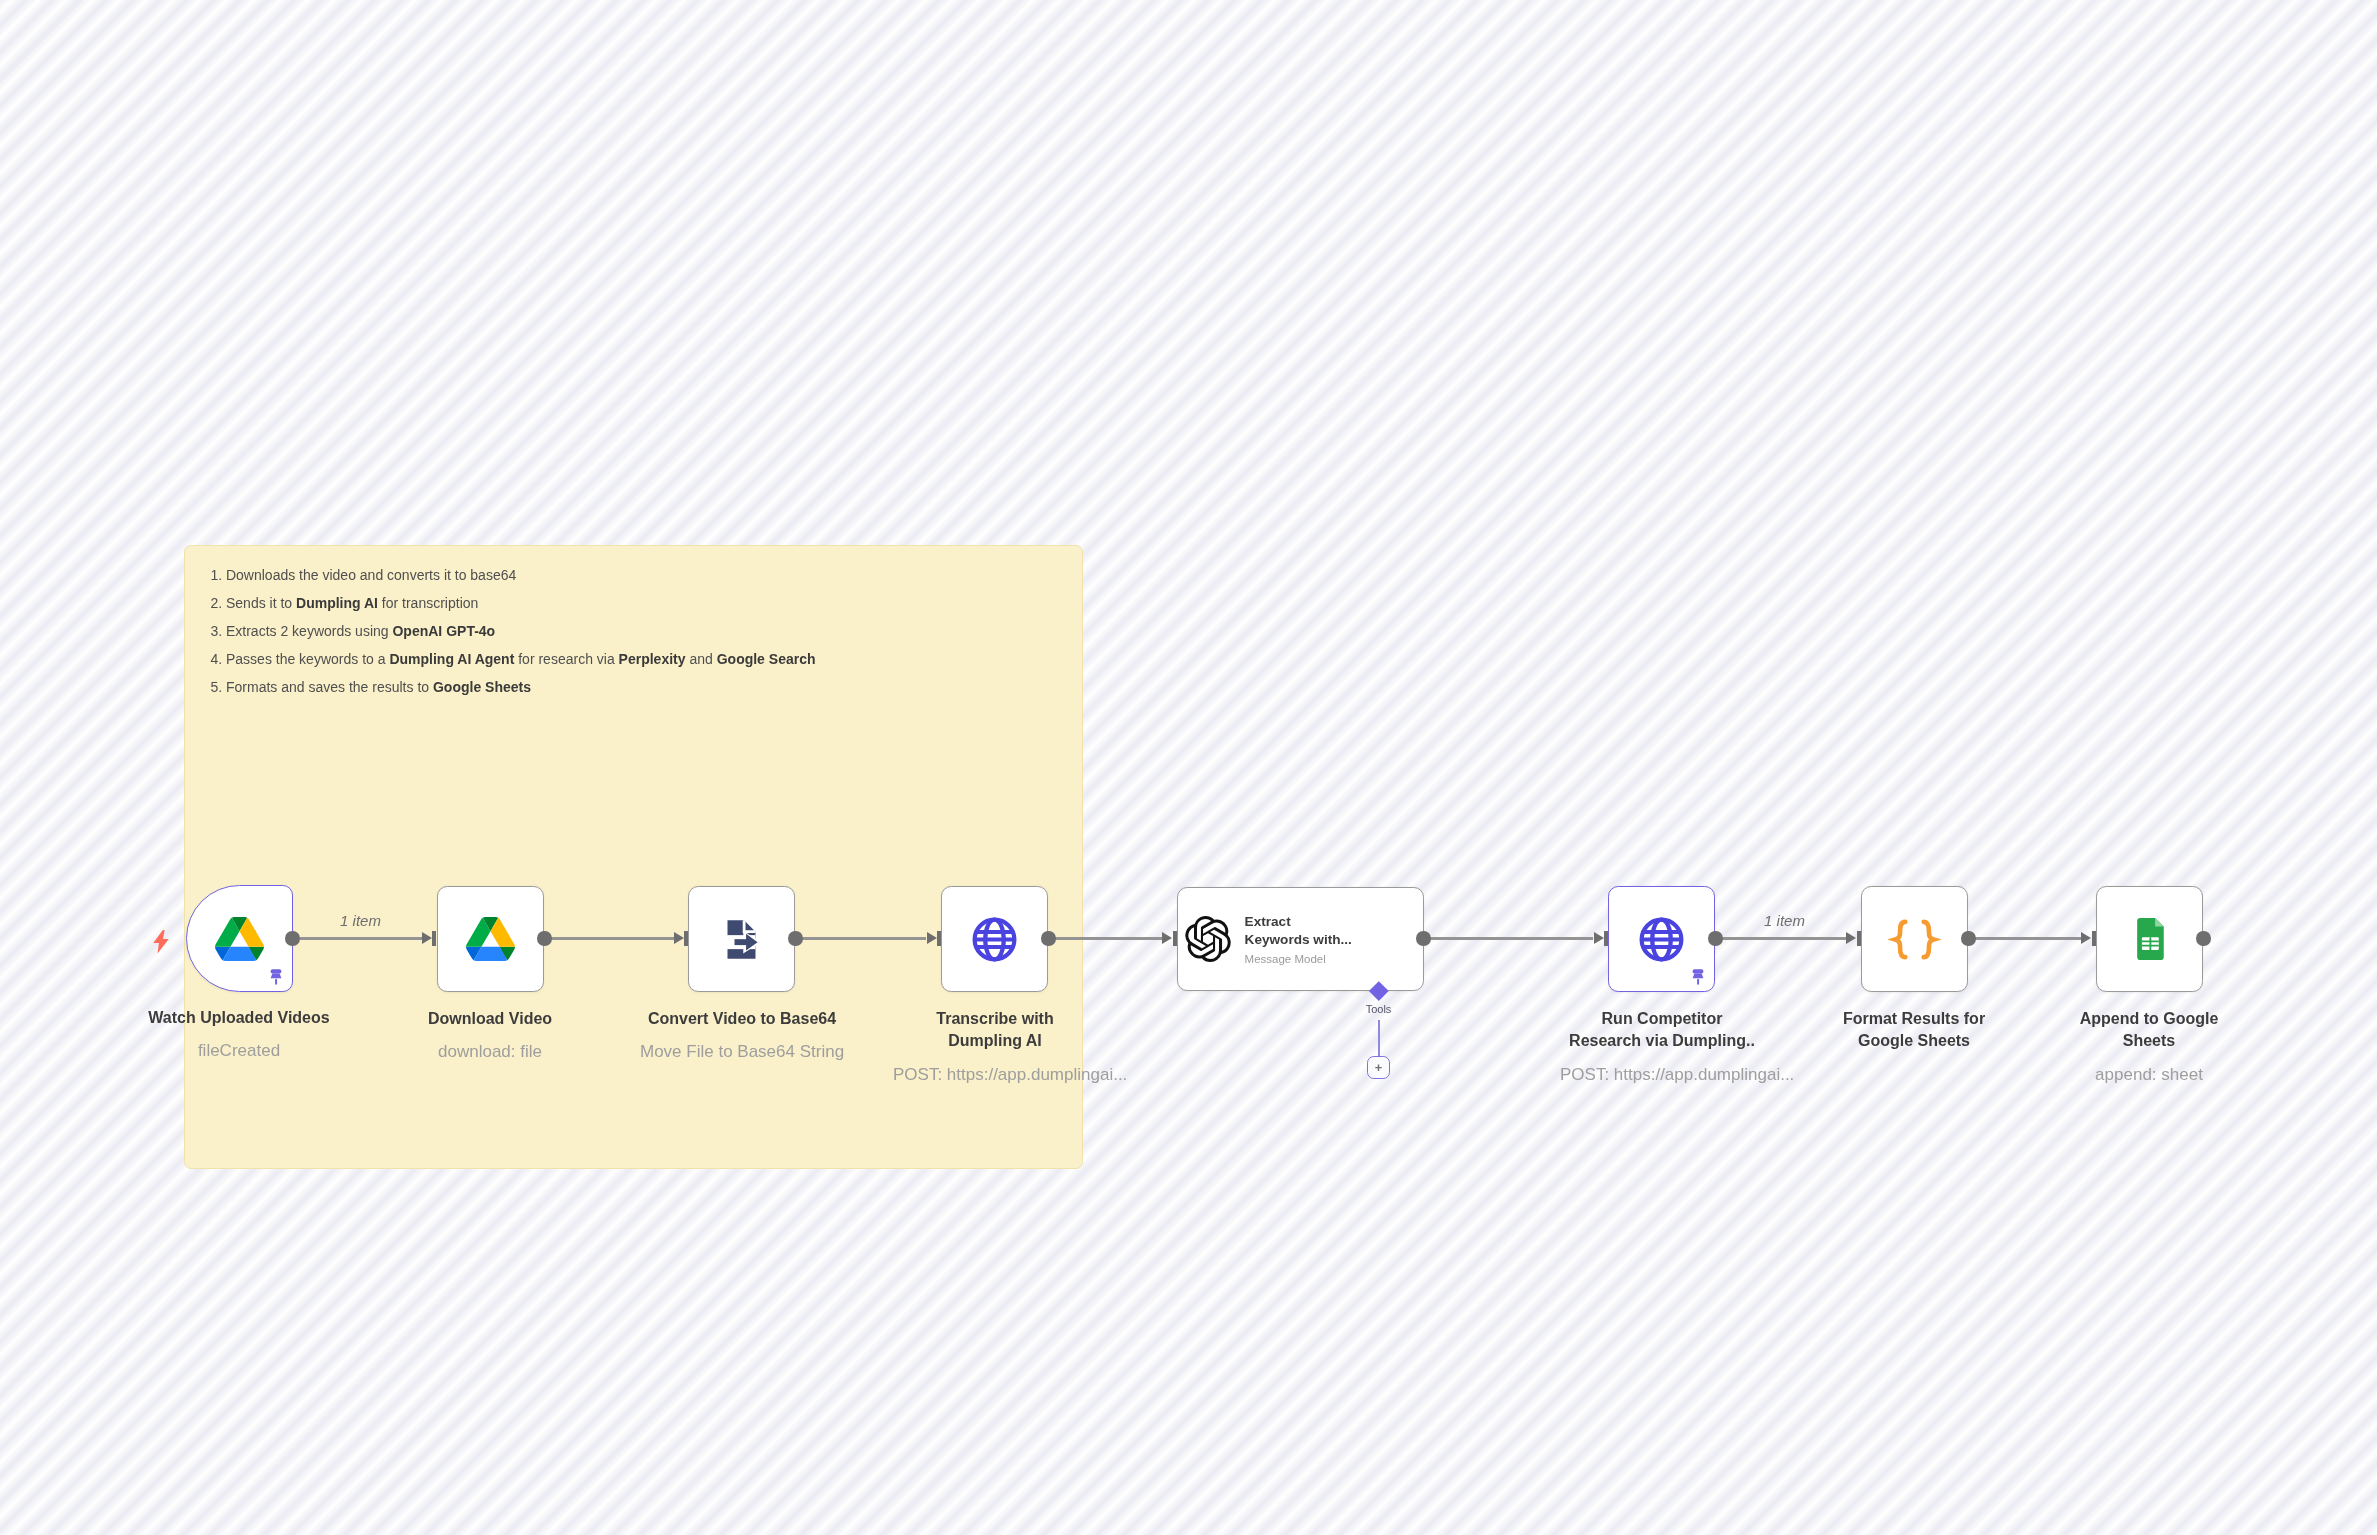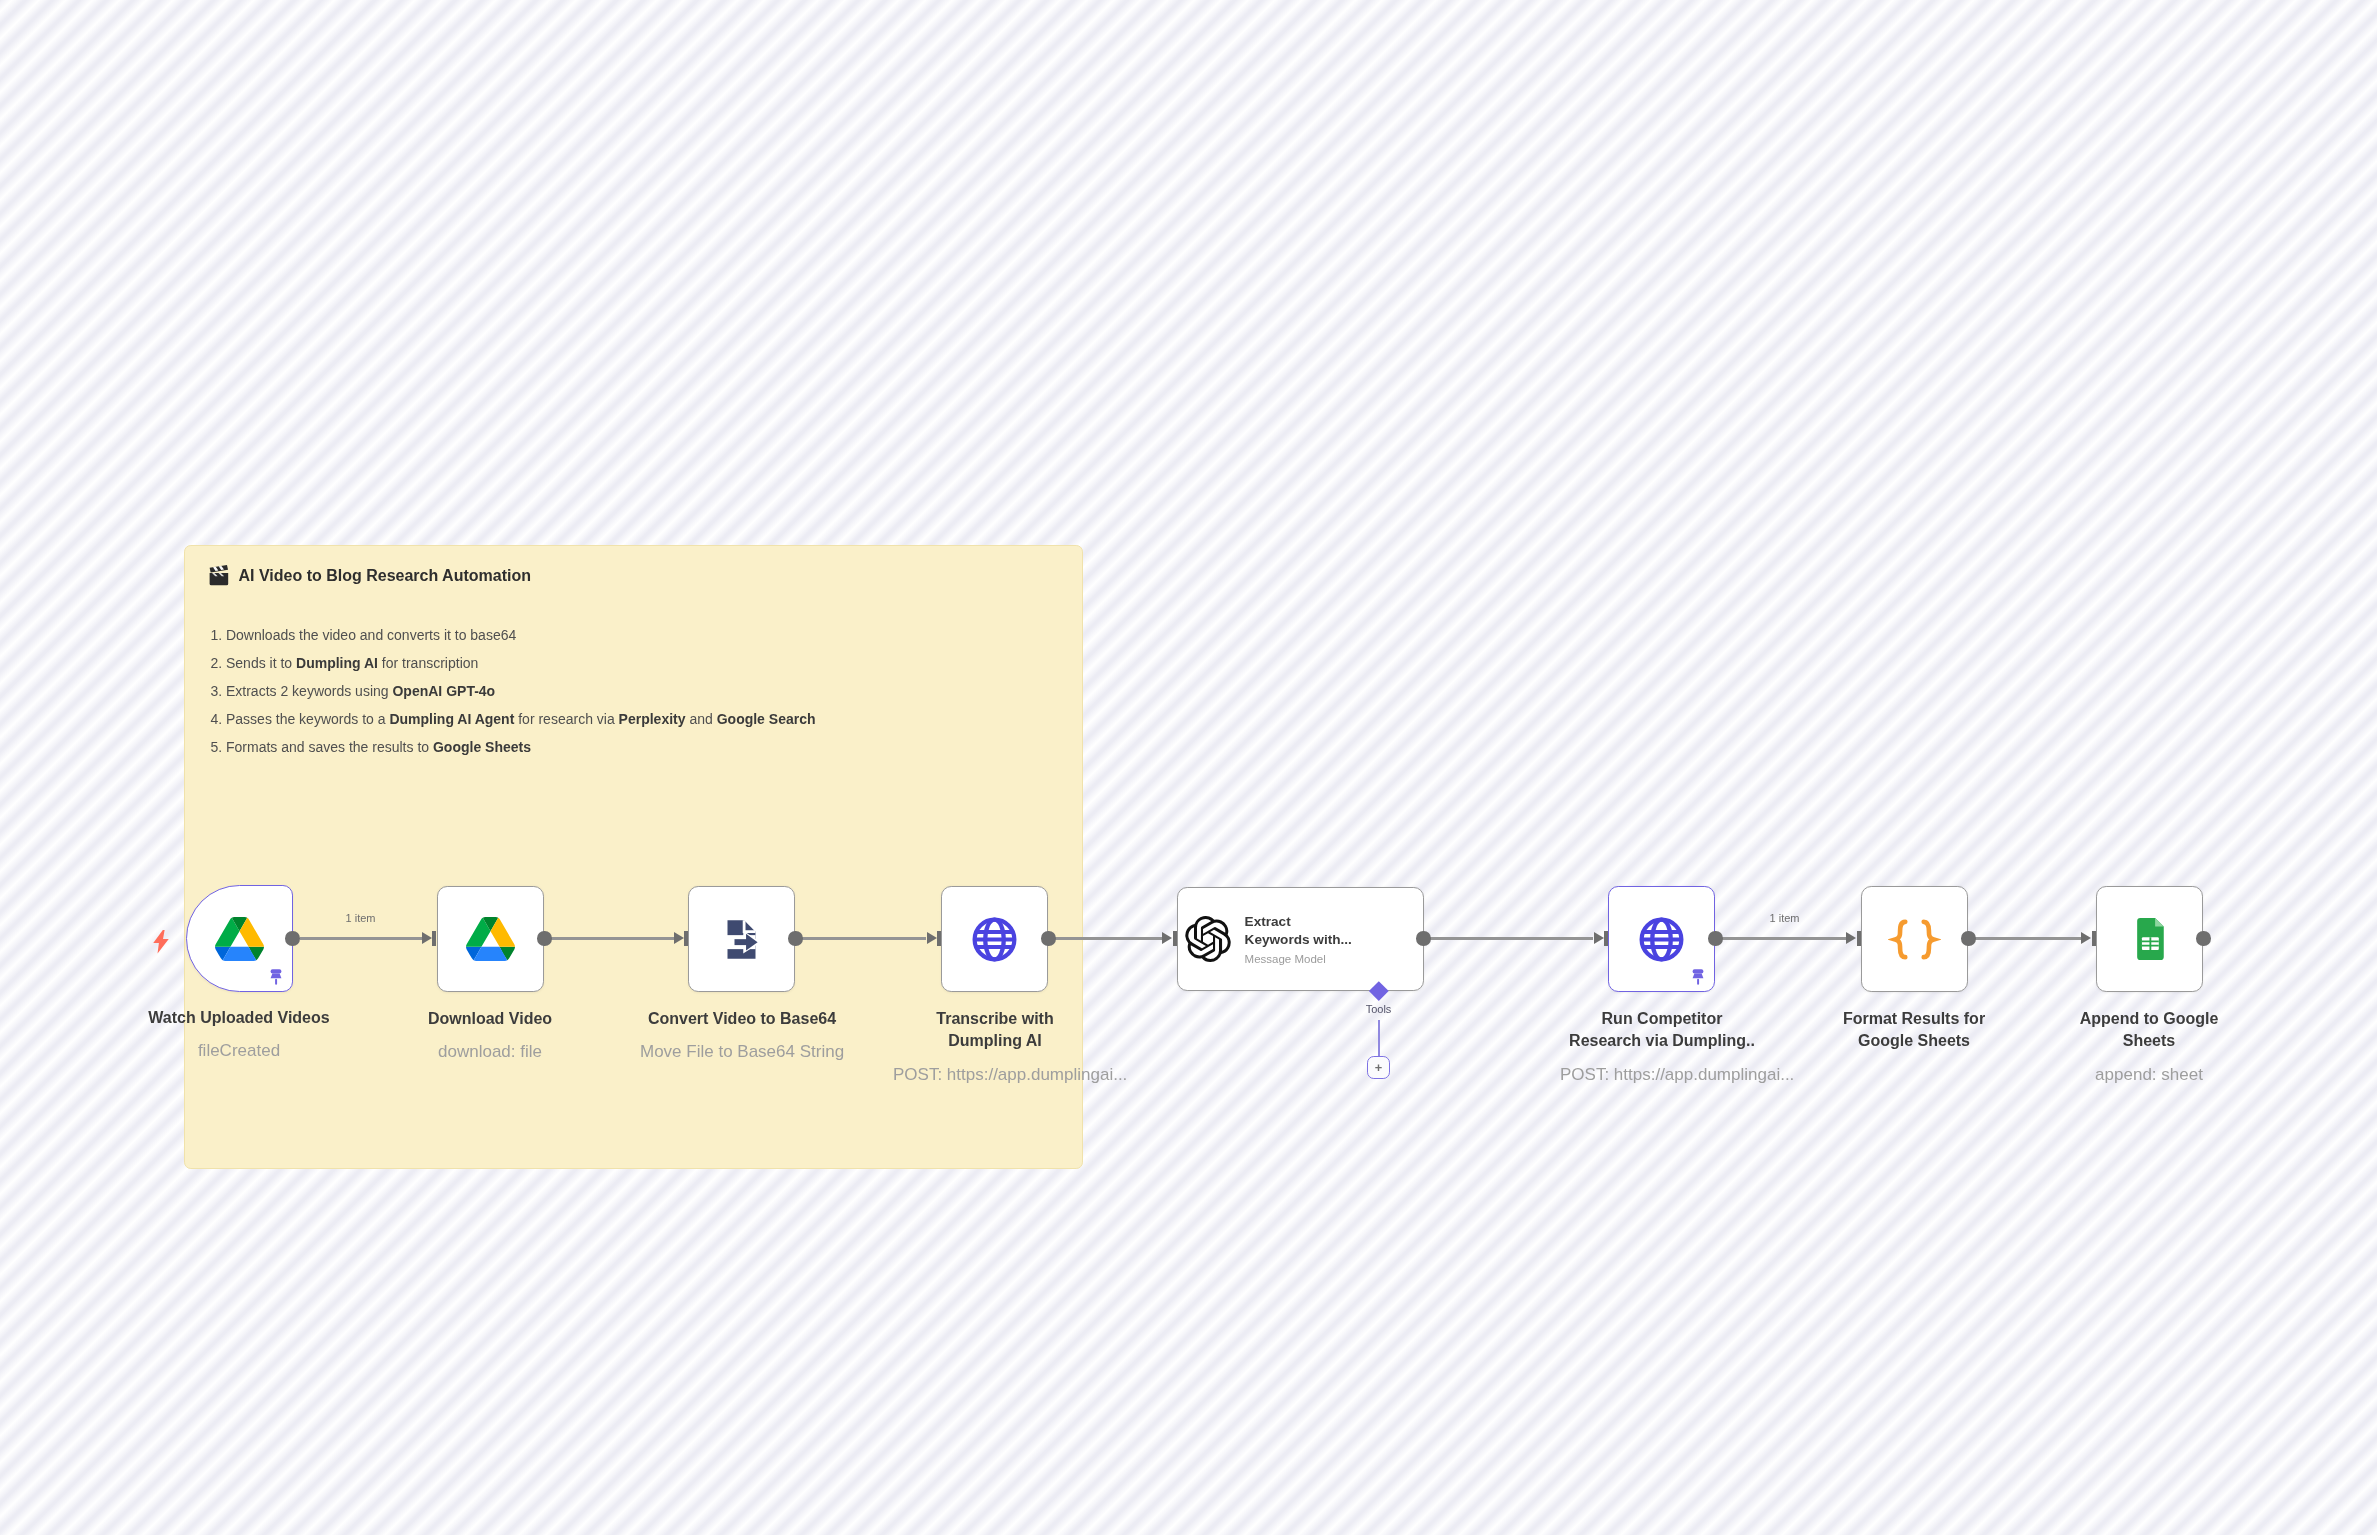--- a/index.html
+++ b/index.html
@@ -45,45 +45,36 @@
   
   .node-label{position:absolute;width:204px;text-align:center;z-index:3;}
   .node-label .t{display:block;font-size:16px;font-weight:700;color:#3c3c3c;line-height:1.4;}
   .node-label .s{display:block;font-size:17px;color:#9e9e9e;margin-top:12px;white-space:nowrap;}
   
   .wire{position:absolute;height:2.6px;background:#949494;top:937px;z-index:2;}
   .port-out{position:absolute;width:14.5px;height:14.5px;border-radius:50%;background:#6e6e6e;top:931px;z-index:4;}
   .arrow-in{position:absolute;width:0;height:0;top:932px;z-index:4;
     border-top:6.8px solid transparent;border-bottom:6.8px solid transparent;border-left:10.2px solid #6e6e6e;}
   .bar-in{position:absolute;width:4.3px;height:15.3px;background:#6e6e6e;top:931px;z-index:4;}
-  .wire-label{position:absolute;top:912px;width:85px;text-align:center;font-size:11px;color:#6e6e6e;z-index:2;}
+  .wire-label{position:absolute;top:912px;width:85px;text-align:center;font-size:15px;color:#6e6e6e;z-index:2;font-style:italic;}
   
   .diamond{position:absolute;left:1372px;top:984px;width:13.6px;height:13.6px;background:#7163e2;transform:rotate(45deg);z-index:4;}
   .tools-label{position:absolute;left:1336px;top:1003px;width:85px;text-align:center;font-size:11px;color:#54546a;z-index:3;}
   .tools-line{position:absolute;left:1378px;top:1020px;width:2.1px;height:36px;background:#9089e0;z-index:2;}
   .plus-box{position:absolute;left:1367px;top:1056px;width:23px;height:23px;border:1.7px solid #7e72e4;border-radius:6.8px;
     background:#fbfbfd;box-sizing:border-box;display:flex;align-items:center;justify-content:center;
     font-size:12.8px;font-weight:600;color:#6f6f6f;z-index:3;}
   .bolt{position:absolute;left:150px;top:929px;z-index:3;}
 </style>
 </head>
 <body>
 
 <div id="canvas">
 
   <div class="sticky">
-    <div class="sticky-title-row">
-      <svg width="23" height="21" viewBox="0 0 28 26">
-        <path d="M3 3.5 24.5 0l1.3 5.8L4.3 9.3z" fill="#2b2b2b"></path>
-        <path d="M7.2 2.8l3.2 4.6 3.4-.6-3.2-4.5zM14.2 1.6l3.2 4.6 3.4-.6-3.2-4.5z" fill="#fafafa"></path>
-        <path d="M3 10h23v13.2a2 2 0 0 1-2 2H5a2 2 0 0 1-2-2z" fill="#2b2b2b"></path>
-        <path d="M6 10l4 4h3l-4-4zM14 10l4 4h3l-4-4z" fill="#fafafa" opacity="0.85"></path>
-      </svg>
-      <h1 class="sticky-title">AI Video to Blog Research Automation</h1>
-    </div>
     <ol>
         <li><span>1. </span><span>Downloads the video and converts it to base64</span></li>
         <li><span>2. </span><span>Sends it to </span><span class="b">Dumpling AI</span><span> for transcription</span></li>
         <li><span>3. </span><span>Extracts 2 keywords using </span><span class="b">OpenAI GPT-4o</span></li>
         <li><span>4. </span><span>Passes the keywords to a </span><span class="b">Dumpling AI Agent</span><span> for research via </span><span class="b">Perplexity</span><span> and </span><span class="b">Google Search</span></li>
         <li><span>5. </span><span>Formats and saves the results to </span><span class="b">Google Sheets</span></li>
       </ol>
   </div>
 
   <svg class="bolt" width="22" height="25.5" viewBox="0 0 24 28">

